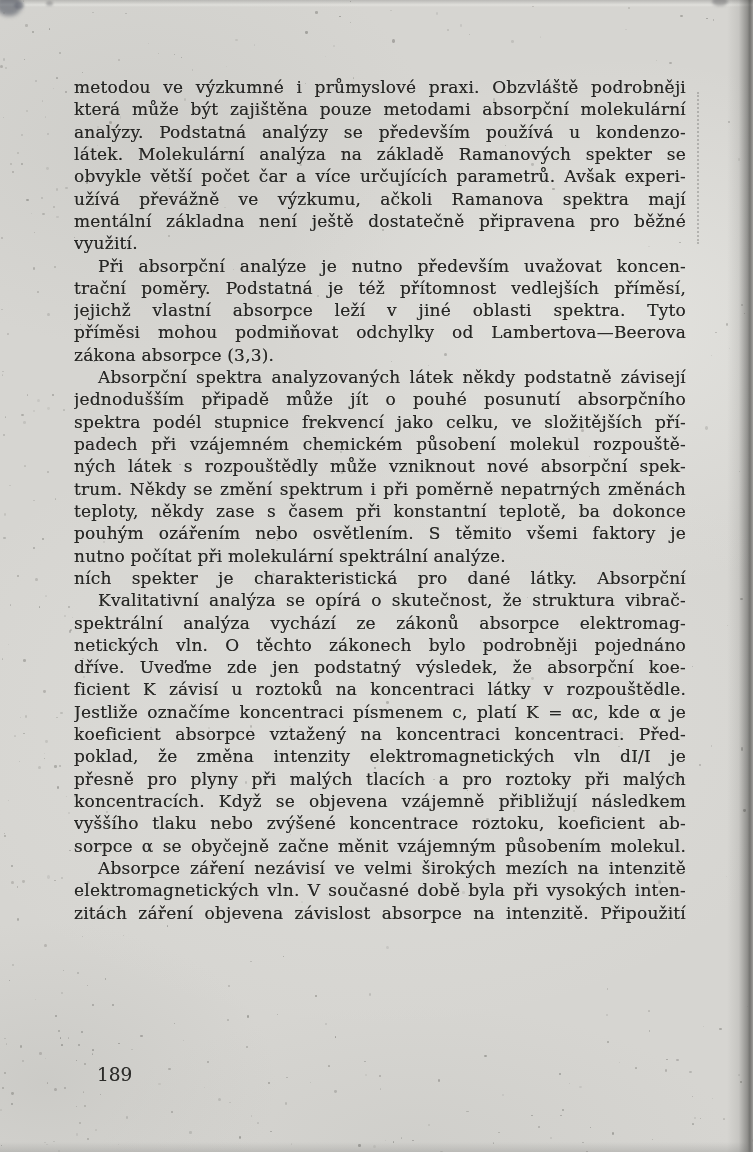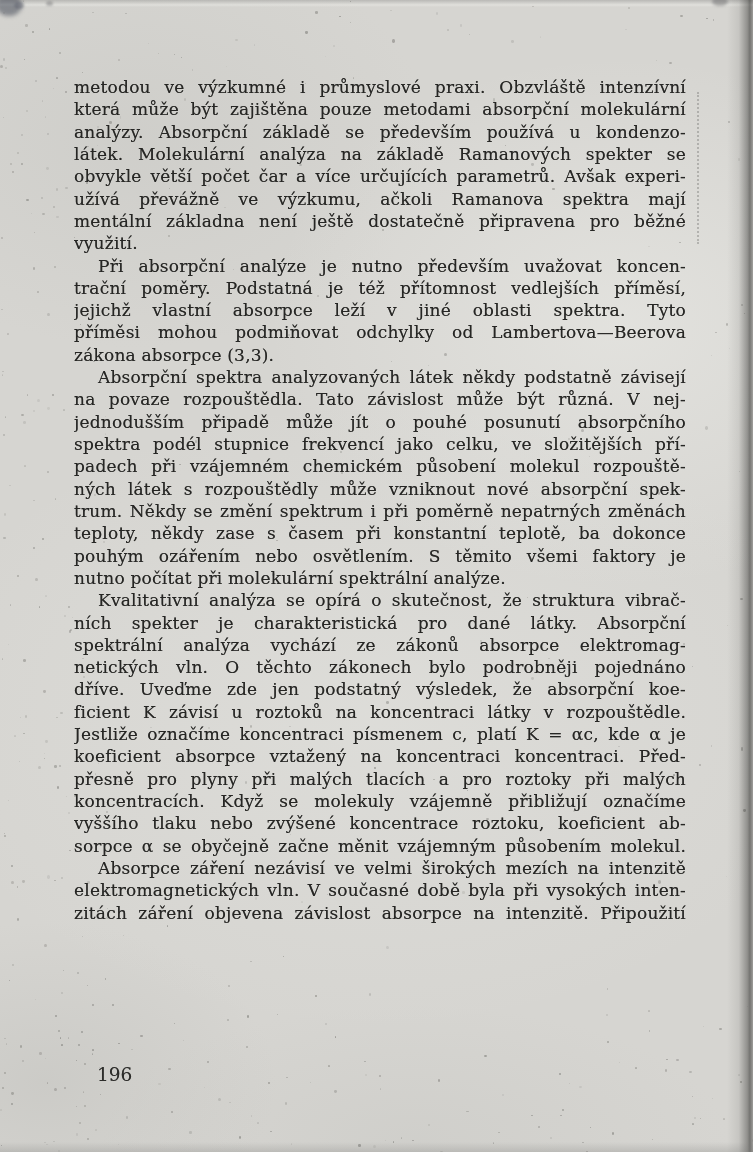--- a/index.html
+++ b/index.html
@@ -518,65 +518,65 @@
       <i style="left: 333px; top: 45.1px; width: 2.3px; height: 2.2px; opacity: 0.11;"></i>
       <i style="left: 585.9px; top: 1151.3px; width: 2px; height: 2.4px; opacity: 0.36;"></i>
       <i style="left: 552.4px; top: 187.6px; width: 2.2px; height: 2.7px; opacity: 0.34;"></i>
     </div>
   <div class="pencil-line"></div>
   <div class="right-edge"></div>
   <div class="bottom-edge"></div>
 
   <div class="text-block" id="text-block">
       <div class="paragraph">
-        <div class="line">metodou ve výzkumné i průmyslové praxi. Obzvláště intenzívní</div>
+        <div class="line">metodou ve výzkumné i průmyslové praxi. Obzvláště podrobněji</div>
       </div>
       <div class="paragraph">
         <div class="line">která může být zajištěna pouze metodami absorpční molekulární</div>
-        <div class="line">analýzy. Absorpční základě se především používá u kondenzo-</div>
+        <div class="line">analýzy. Podstatná analýzy se především používá u kondenzo-</div>
         <div class="line">látek. Molekulární analýza na základě Ramanových spekter se</div>
         <div class="line">obvykle větší počet čar a více určujících parametrů. Avšak experi-</div>
         <div class="line">užívá převážně ve výzkumu, ačkoli Ramanova spektra mají</div>
         <div class="line">mentální základna není ještě dostatečně připravena pro běžné</div>
         <div class="line endline">využití.</div>
       </div>
       <div class="paragraph">
         <div class="line indent">Při absorpční analýze je nutno především uvažovat koncen-</div>
         <div class="line">trační poměry. Podstatná je též přítomnost vedlejších příměsí,</div>
         <div class="line">jejichž vlastní absorpce leží v jiné oblasti spektra. Tyto</div>
         <div class="line">příměsi mohou podmiňovat odchylky od Lambertova—Beerova</div>
         <div class="line endline">zákona absorpce (3,3).</div>
       </div>
       <div class="paragraph">
         <div class="line indent">Absorpční spektra analyzovaných látek někdy podstatně závisejí</div>
-        <div class="line">na povaze rozpouštědla. Tato závislost může být různá. V nej-</div>
         <div class="line">jednodušším připadě může jít o pouhé posunutí absorpčního</div>
         <div class="line">spektra podél stupnice frekvencí jako celku, ve složitějších pří-</div>
         <div class="line">padech při vzájemném chemickém působení molekul rozpouště-</div>
         <div class="line">ných látek s rozpouštědly může vzniknout nové absorpční spek-</div>
         <div class="line">trum. Někdy se změní spektrum i při poměrně nepatrných změnách</div>
         <div class="line">teploty, někdy zase s časem při konstantní teplotě, ba dokonce</div>
         <div class="line">pouhým ozářením nebo osvětlením. S těmito všemi faktory je</div>
         <div class="line endline">nutno počítat při molekulární spektrální analýze.</div>
       </div>
       <div class="paragraph">
+        <div class="line">ních spekter je charakteristická pro dané látky. Absorpční</div>
         <div class="line indent">Kvalitativní analýza se opírá o skutečnost, že struktura vibrač-</div>
-        <div class="line">ních spekter je charakteristická pro dané látky. Absorpční</div>
         <div class="line">spektrální analýza vychází ze zákonů absorpce elektromag-</div>
         <div class="line">netických vln. O těchto zákonech bylo podrobněji pojednáno</div>
         <div class="line">dříve. Uveďme zde jen podstatný výsledek, že absorpční koe-</div>
         <div class="line">ficient K závisí u roztoků na koncentraci látky v rozpouštědle.</div>
         <div class="line">Jestliže označíme koncentraci písmenem c, platí K = αc, kde α je</div>
         <div class="line">koeficient absorpce vztažený na koncentraci koncentraci. Před-</div>
+        <div class="line">poklad, že změna intenzity elektromagnetických vln dI/I je</div>
         <div class="line">přesně pro plyny při malých tlacích a pro roztoky při malých</div>
-        <div class="line">koncentracích. Když se molekuly vzájemně přibližují označíme</div>
+        <div class="line">koncentracích. Když se objevena vzájemně přibližují následkem</div>
         <div class="line">vyššího tlaku nebo zvýšené koncentrace roztoku, koeficient ab-</div>
         <div class="line">sorpce α se obyčejně začne měnit vzájemným působením molekul.</div>
       </div>
       <div class="paragraph">
         <div class="line indent">Absorpce záření nezávisí ve velmi širokých mezích na intenzitě</div>
         <div class="line">elektromagnetických vln. V současné době byla při vysokých inten-</div>
         <div class="line">zitách záření objevena závislost absorpce na intenzitě.  Připoužití</div>
       </div>
     </div>
 
-  <div class="page-number">196</div>
+  <div class="page-number">189</div>
 </div>
 
 </body></html>

